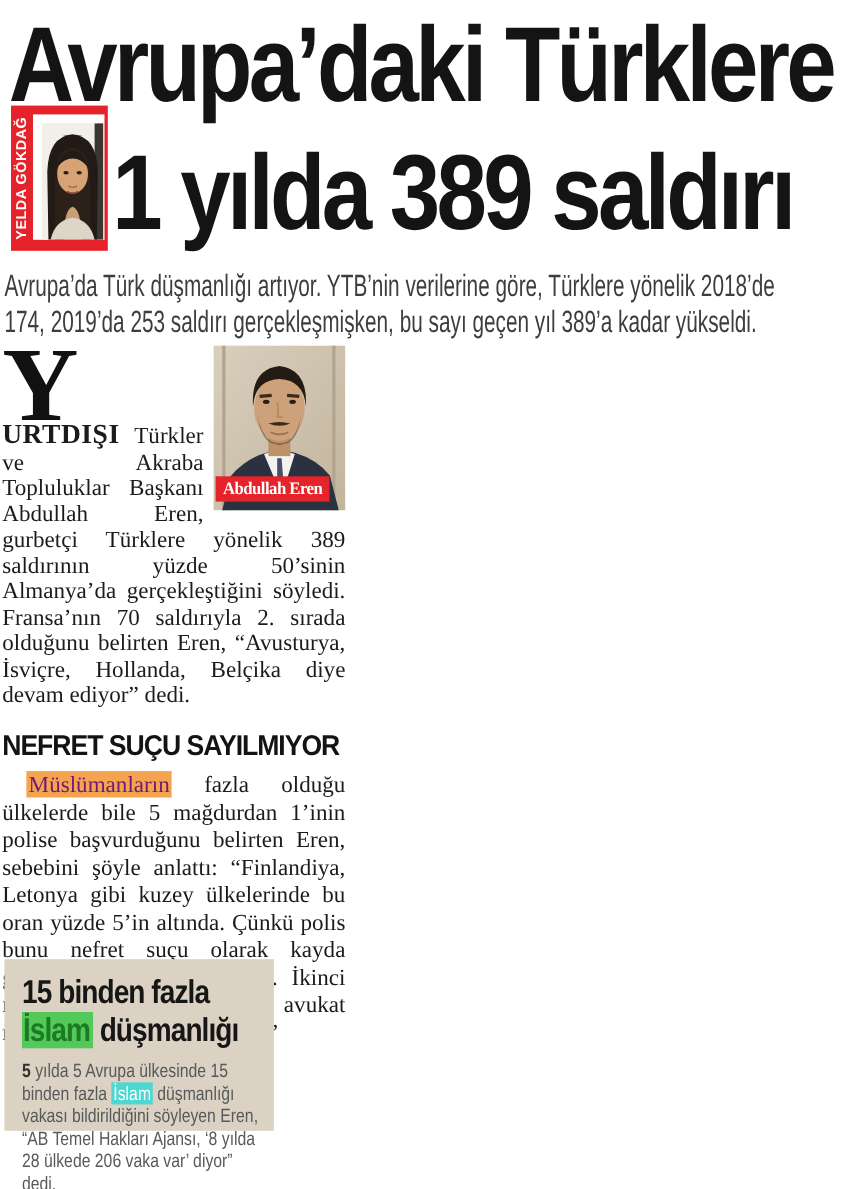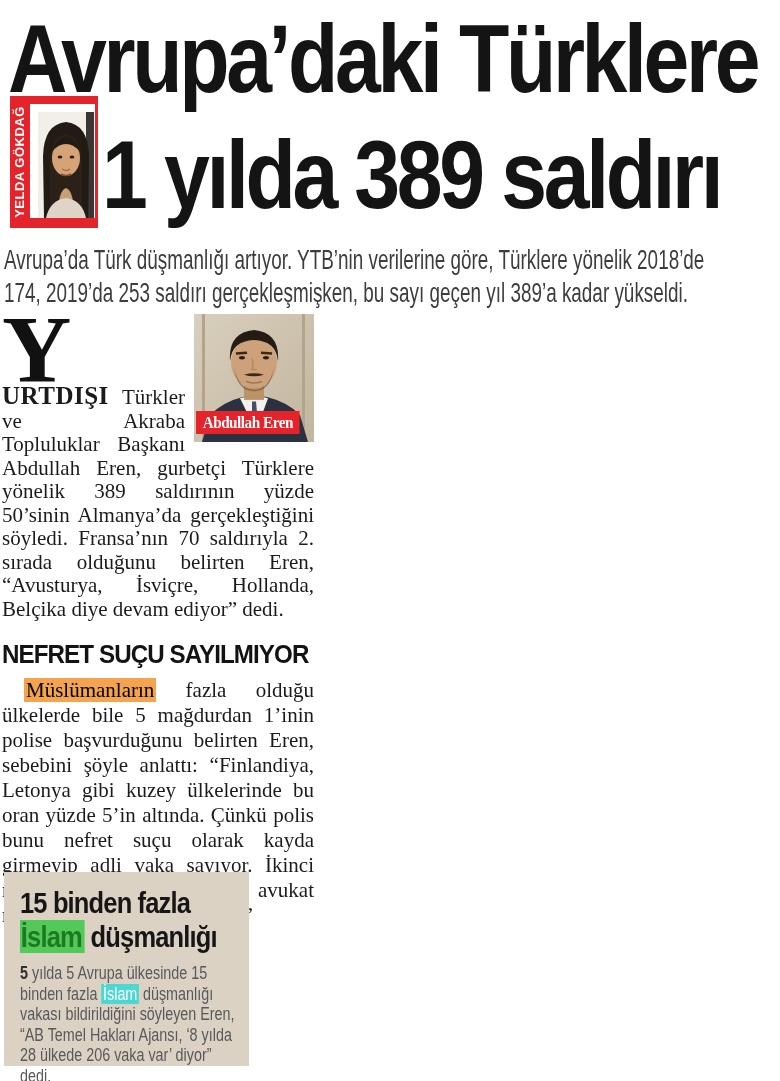--- a/index.html
+++ b/index.html
@@ -37,40 +37,40 @@
   .article{position:absolute;left:2px;top:310px;width:312px;}
   .para1{
     font-family:"Liberation Serif",serif;font-size:21px;line-height:23.5px;
     text-align:justify;color:#1b1b1b;margin:0;
   }
   .dropcap{
     float:left;font-family:"Liberation Serif",serif;font-weight:bold;
     font-size:96px;line-height:68px;margin:6px 7px 0 0;color:#111;
   }
   .leadword{font-weight:bold;font-size:25px;letter-spacing:0.5px;}
-  .photo-wrap{position:relative;float:right;width:120px;height:128px;margin:4px 0 4px 9px;}
+  .photo-wrap{position:relative;float:right;width:120px;height:150px;margin:4px 0 4px 9px;}
   .photo-wrap svg{display:block;width:100%;height:100%;}
   .photo-label{
     position:absolute;left:2px;bottom:8px;background:#e4232a;color:#fff;
     font-weight:bold;font-size:16px;line-height:1;padding:4px 7px 3px;
     letter-spacing:-0.5px;white-space:nowrap;transform:scaleX(0.95);transform-origin:0 0;
   }
   .section-header{
     margin:20px 0 11px 0;font-family:"Liberation Sans",sans-serif;font-weight:bold;
     font-size:26px;line-height:1;letter-spacing:-1px;color:#131313;
     transform:scaleX(0.93);transform-origin:0 0;white-space:nowrap;
   }
   .para2{
     font-family:"Liberation Serif",serif;font-size:21px;line-height:25px;
     text-align:justify;color:#1b1b1b;margin:0;text-indent:22px;
   }
-  .hl-orange{background:#f4a44e;color:#000000;padding:0 2px;}
+  .hl-orange{background:#f4a44e;color:#701a75;padding:0 2px;}
   
   .infobox{
-    position:absolute;left:4px;top:872px;width:245px;height:194px;
+    position:absolute;left:4px;top:872px;width:245px;height:156px;
     background:#dbd2c4;box-sizing:border-box;padding:14px 0 0 16px;
   }
   .box-title .line{
     font-weight:bold;font-size:30px;line-height:34px;letter-spacing:-1px;color:#161616;
     white-space:nowrap;transform:scaleX(0.85);transform-origin:0 0;
   }
   .hl-green{background:#53c95a;color:#1c7a22;padding:0 3px 0 1px;}
   .box-body{
     margin:9px 0 0 0;width:262px;font-size:17.5px;line-height:20.5px;color:#58595b;
     transform:scaleX(0.82);transform-origin:0 0;text-align:left;

